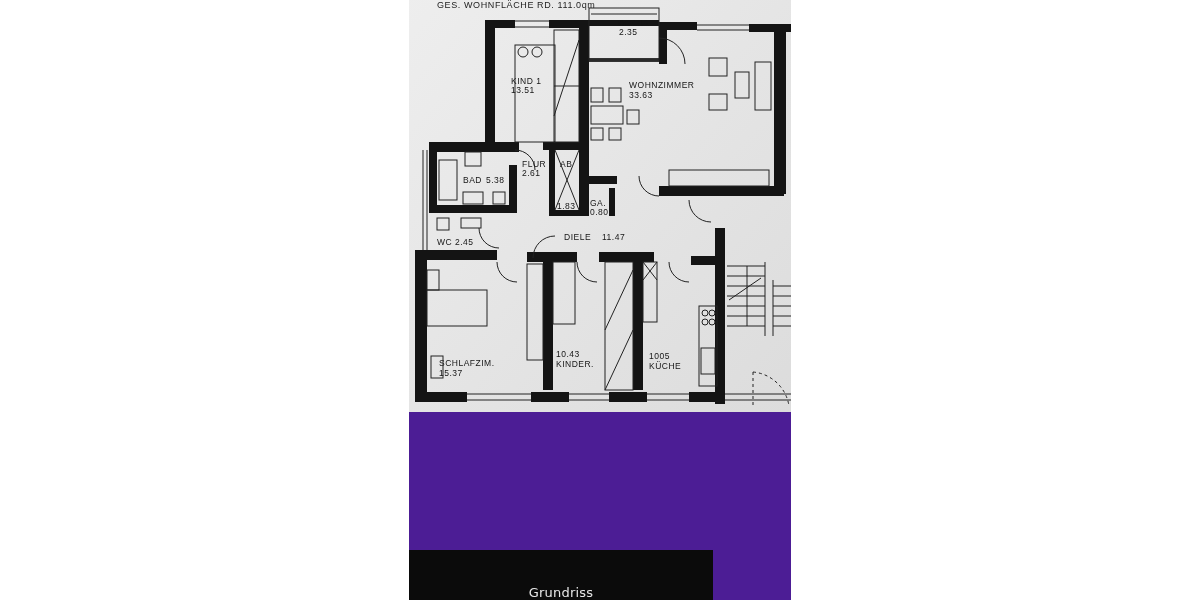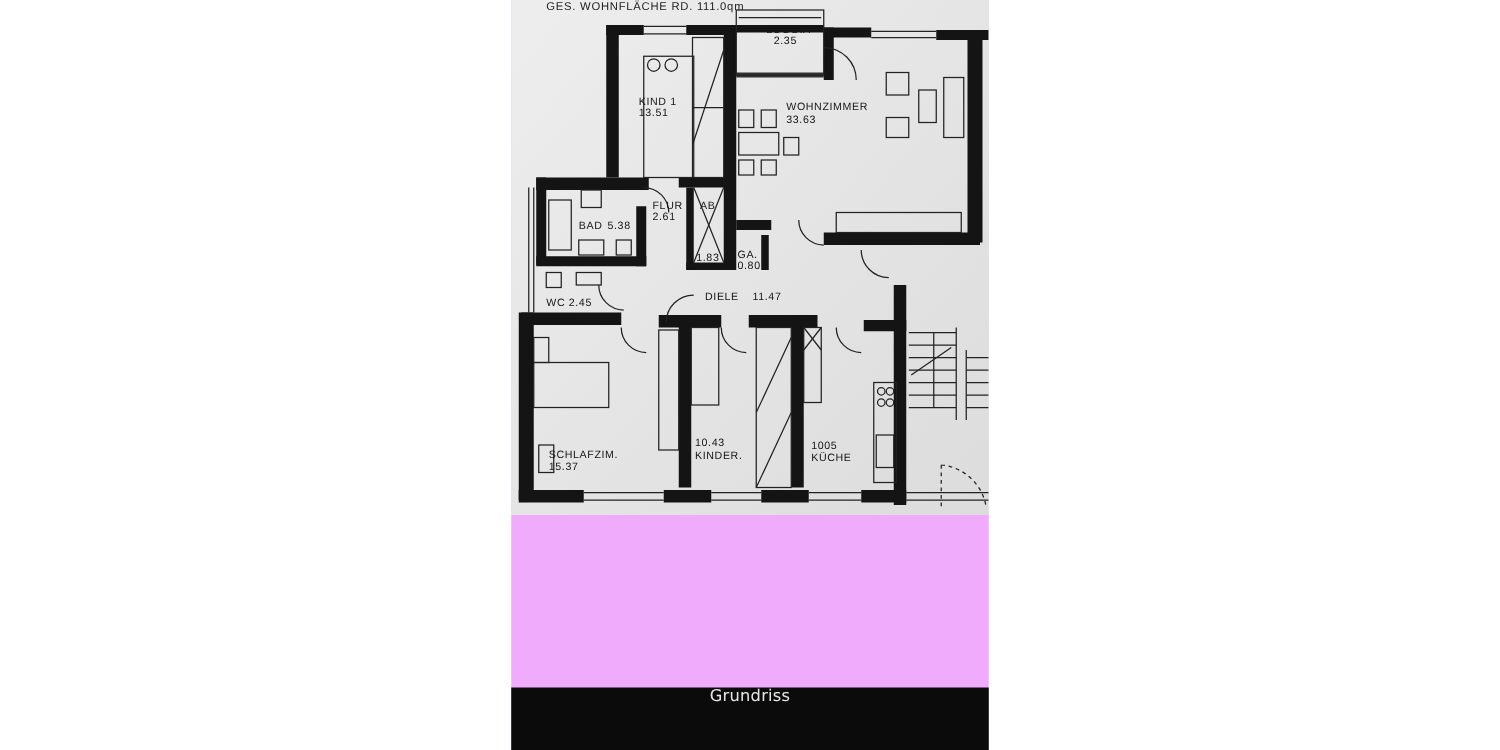--- a/index.html
+++ b/index.html
@@ -2,30 +2,30 @@
 <html><head>
 <meta charset="utf-8">
 <style>
   html, body { margin: 0; padding: 0; }
   body {
     width: 1200px; height: 600px; background: #ffffff; position: relative; overflow: hidden;
     font-family: "Liberation Sans", sans-serif;
   }
   .viewer {
     position: absolute; left: 409px; top: 0; width: 382px; height: 600px;
-    background: #f0abfc;
+    background: #4c1d95;
   }
   .plan-wrap {
     position: absolute; left: 0; top: 0; width: 382px; height: 412px;
     background: #e9e9e9; overflow: hidden;
   }
   .plan-wrap svg { display: block; }
   .caption-bar {
-    position: absolute; left: 0; top: 550px; width: 382px; height: 50px;
-    background: #0b0b0b; display: flex; align-items: flex-start; justify-content: center;
+    position: absolute; left: 0; top: 550px; width: 304px; height: 50px;
+    background: #0b0b0b; display: flex; align-items: flex-end; justify-content: center;
   }
   .caption {
     color: #e6e6e6; font-size: 13px; letter-spacing: 0.2px;
     font-family: "DejaVu Sans", sans-serif;
   }
   .lbl { font-family: "Liberation Sans", sans-serif; font-size: 8.5px; fill: #151515; letter-spacing: 0.5px; }
   .hdr { font-family: "Liberation Sans", sans-serif; font-size: 9px; fill: #222; letter-spacing: 0.6px; }
 </style>
 </head>
 <body>

